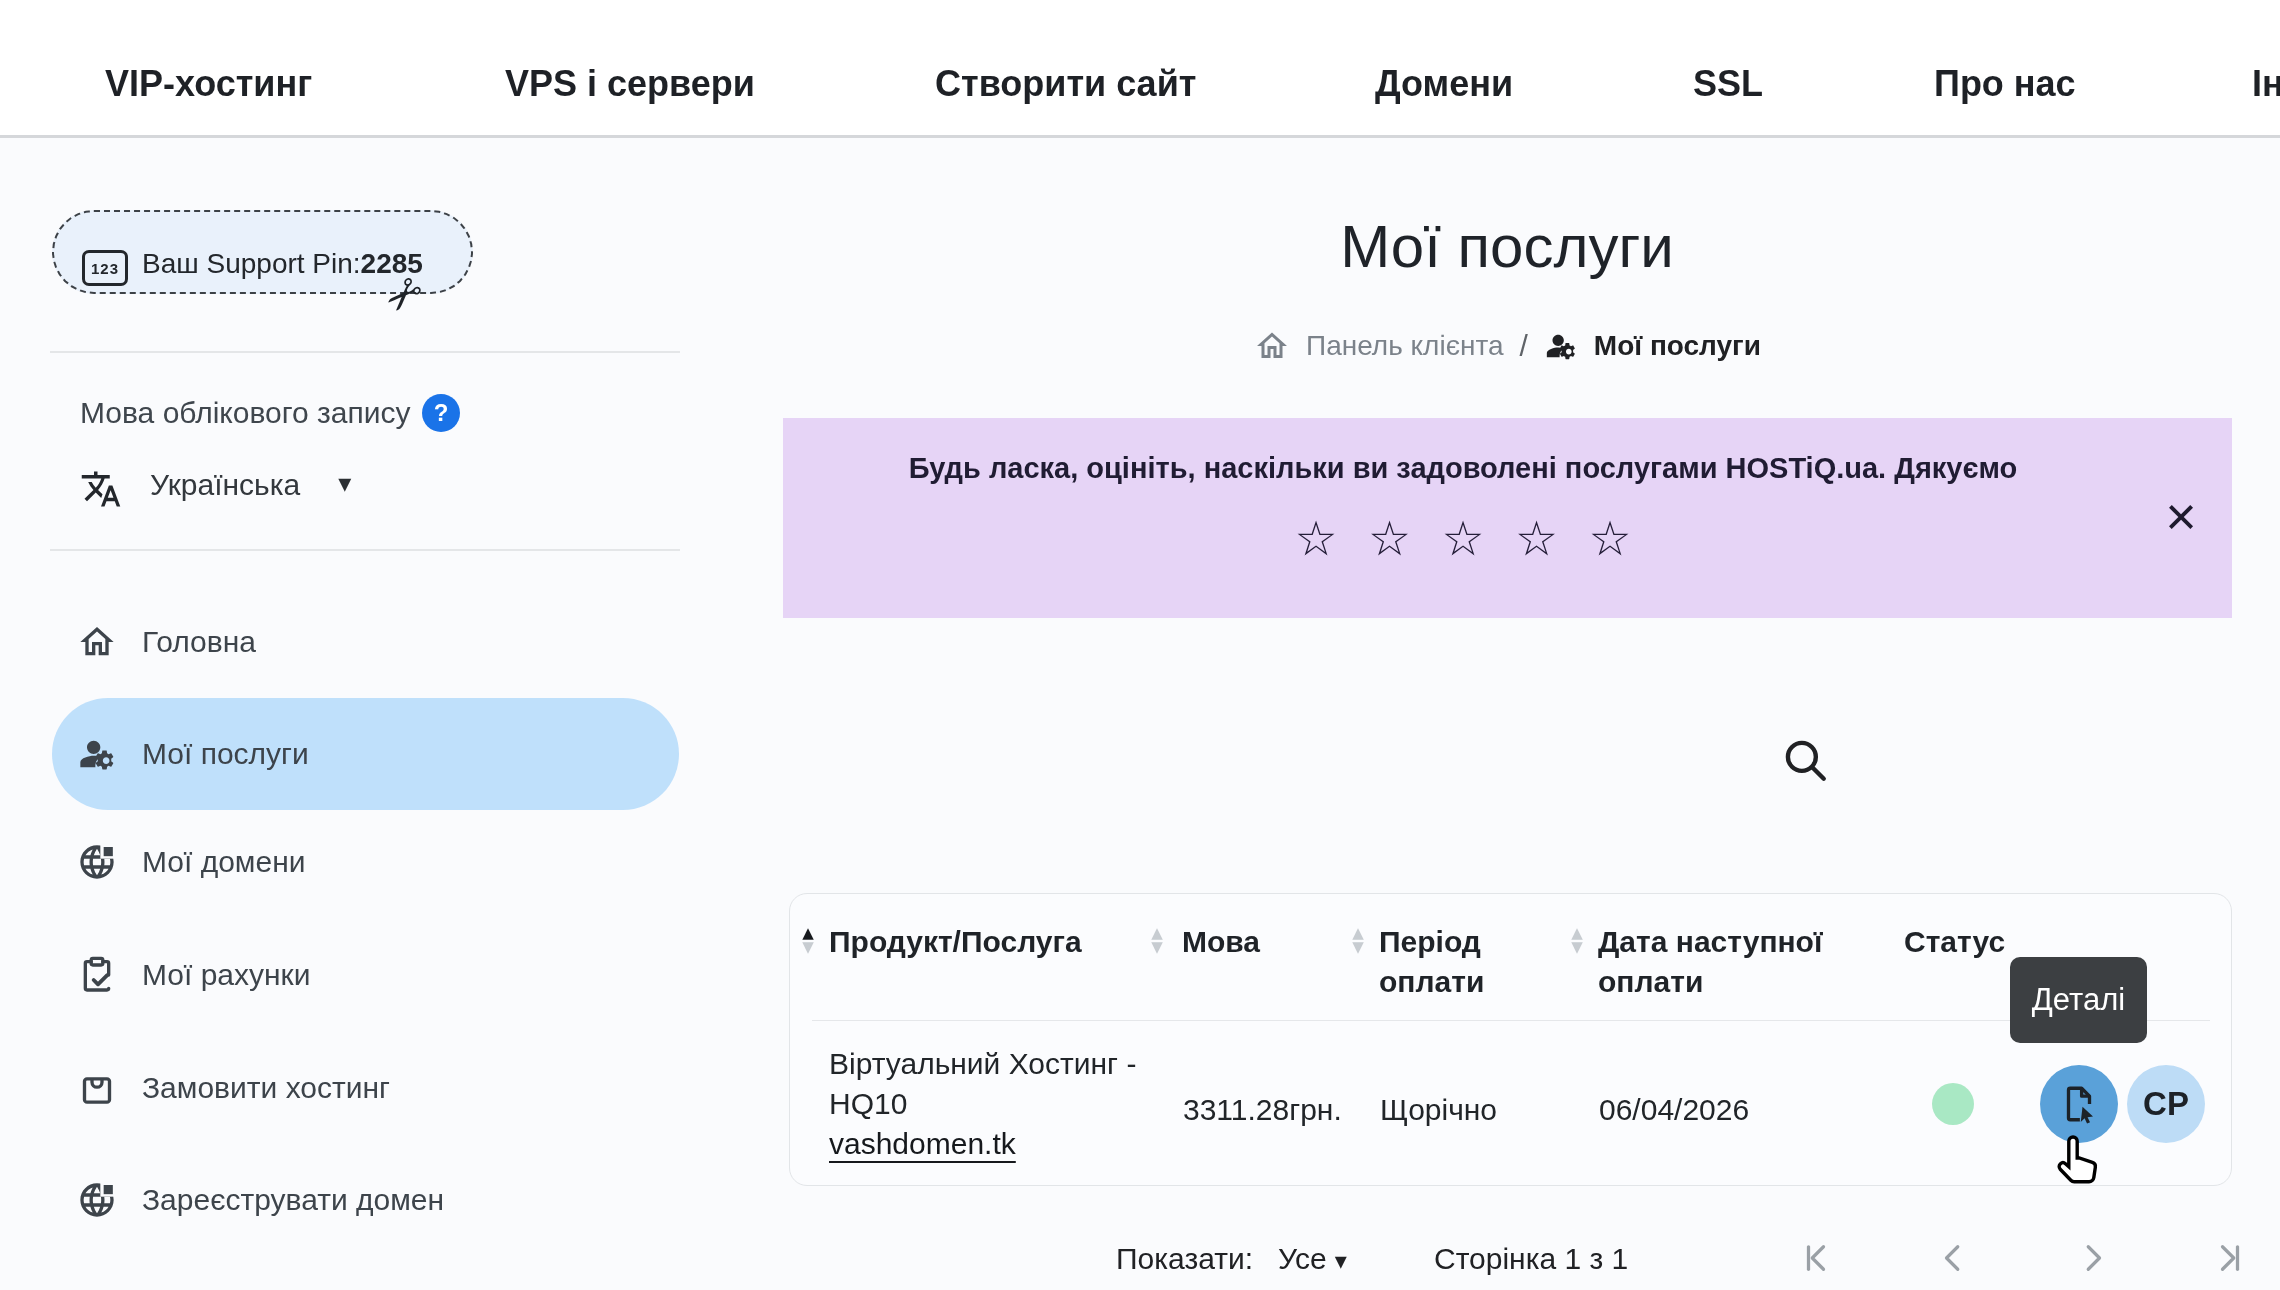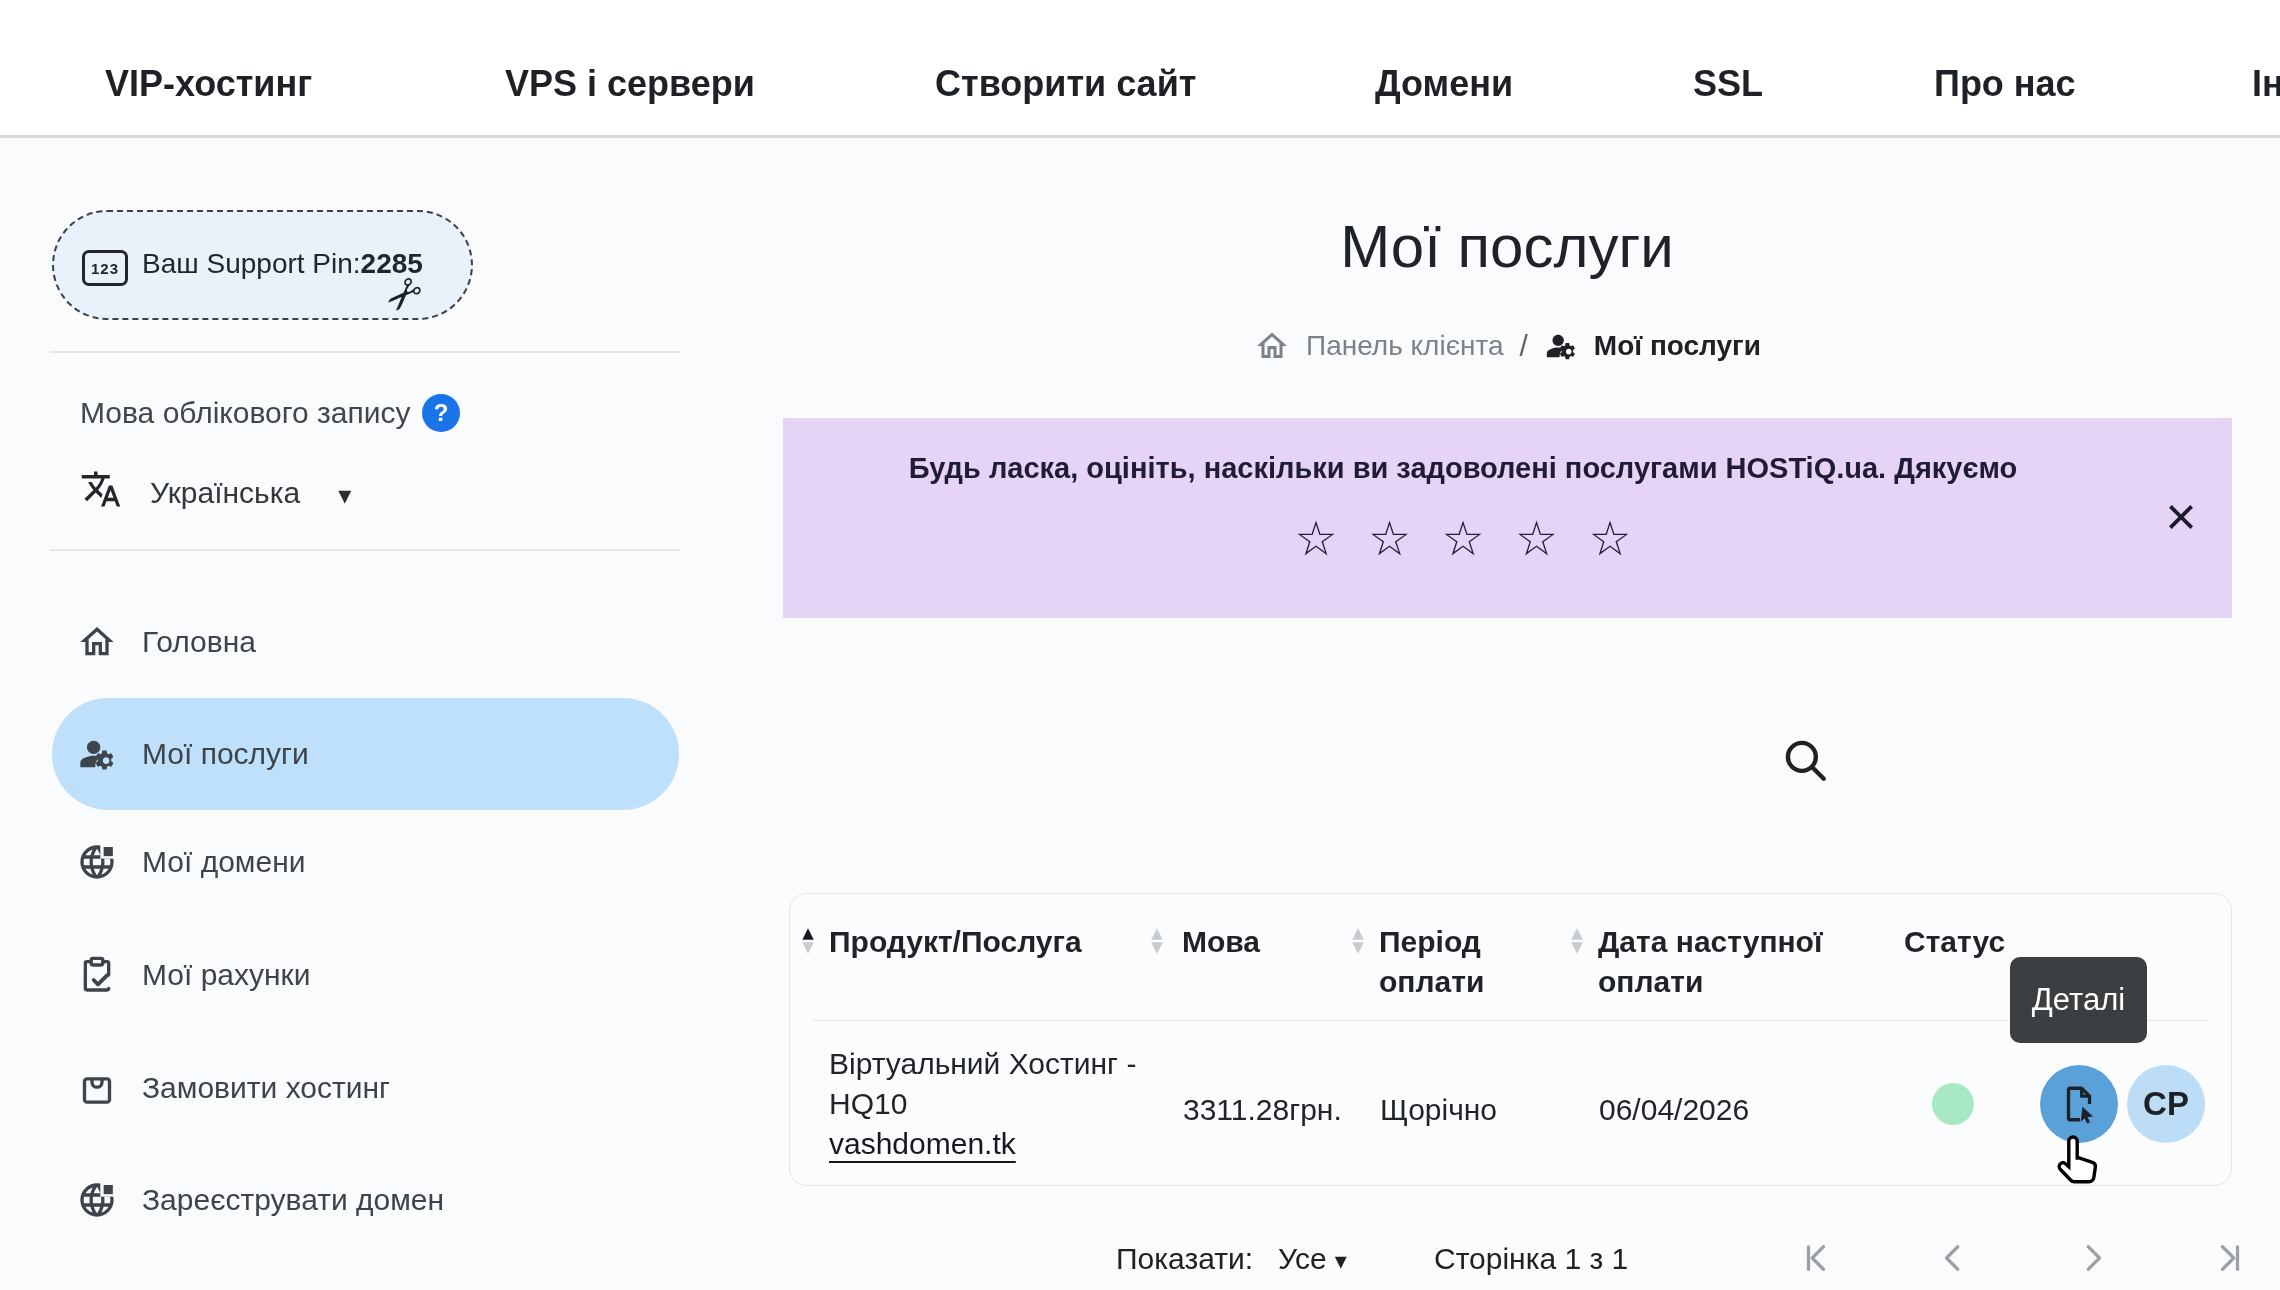--- a/index.html
+++ b/index.html
@@ -6,33 +6,33 @@
   #stage{position:relative;width:2280px;height:1290px;overflow:hidden;
          font-family:"Liberation Sans","DejaVu Sans",sans-serif;color:#212529;}
   .abs{position:absolute;}
   .glyph{font-family:"DejaVu Sans",sans-serif;}
 
   
   #topnav{left:0;top:0;width:2280px;height:135px;background:#ffffff;border-bottom:3px solid #d5d7da;}
   .nav-item{position:absolute;top:62px;font-size:36px;font-weight:700;color:#1e2126;line-height:44px;white-space:nowrap;cursor:pointer;}
 
   
-  #pin-pill{left:52px;top:210px;width:421px;height:110px;border:2.5px dashed #3c4147;border-radius:56px;
+  #pin-pill{left:52px;top:210px;width:421px;height:84px;border:2.5px dashed #3c4147;border-radius:56px;
             background:#e9f1fb;box-sizing:border-box;}
   #pin-badge{position:absolute;left:28px;top:38px;width:40px;height:30px;border:3px solid #23272c;border-radius:7px;
              display:flex;align-items:center;justify-content:center;font-size:15px;font-weight:700;color:#23272c;letter-spacing:1px;}
   #pin-text{position:absolute;left:88px;top:36px;font-size:28px;font-weight:500;color:#23272c;white-space:nowrap;}
   #pin-value{font-weight:700;}
   #scissors{position:absolute;left:332px;top:62px;font-size:44px;color:#1f2328;
             transform:rotate(-45deg) scaleX(-1);line-height:44px;}
   .side-divider{left:50px;width:630px;height:0;border-top:2px solid #e4e6e8;}
   #lang-label{left:80px;top:396px;font-size:30px;color:#3f464d;}
   #help-circle{left:422px;top:394px;width:38px;height:38px;border-radius:50%;background:#1a73e8;color:#fff;
                display:flex;align-items:center;justify-content:center;font-size:24px;font-weight:700;cursor:pointer;}
-  #lang-row{left:80px;top:468px;display:flex;align-items:flex-end;cursor:pointer;}
+  #lang-row{left:80px;top:468px;display:flex;align-items:flex-start;cursor:pointer;}
   #lang-row .txt{margin-left:28px;font-size:30px;color:#33383d;}
   #lang-caret{margin-left:38px;font-size:26px;color:#2b2f33;}
   .menu-item{position:absolute;left:0;width:680px;height:112px;display:flex;align-items:center;cursor:pointer;}
   .menu-item .mi-icon{position:absolute;left:77px;width:40px;height:40px;color:#3d444b;}
   .menu-item .mi-label{position:absolute;left:142px;font-size:30px;color:#3d444b;white-space:nowrap;}
   .menu-item.active{left:52px;width:627px;border-radius:56px;background:#bfe0fb;}
   .menu-item.active .mi-icon{left:25px;}
   .menu-item.active .mi-label{left:90px;}
 
   

